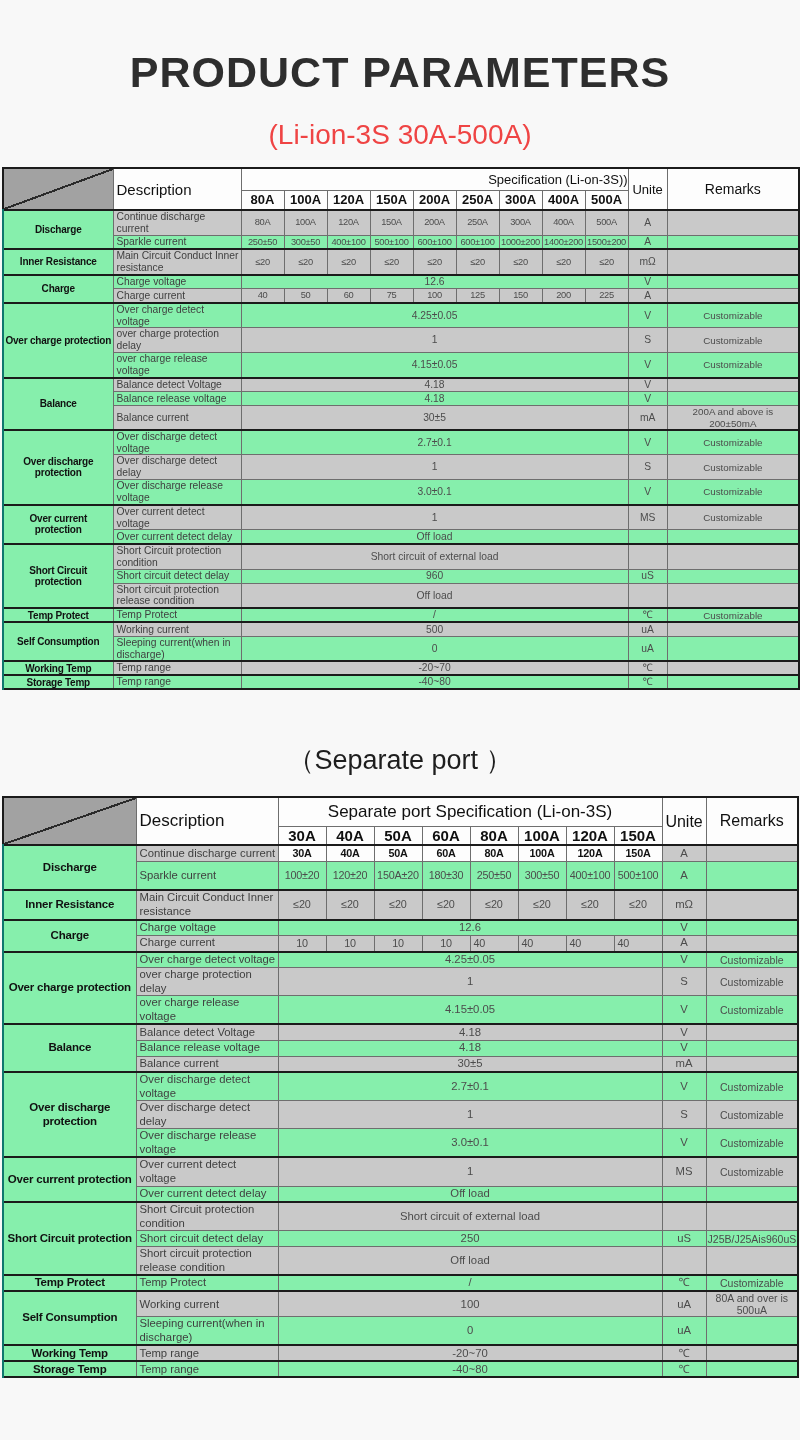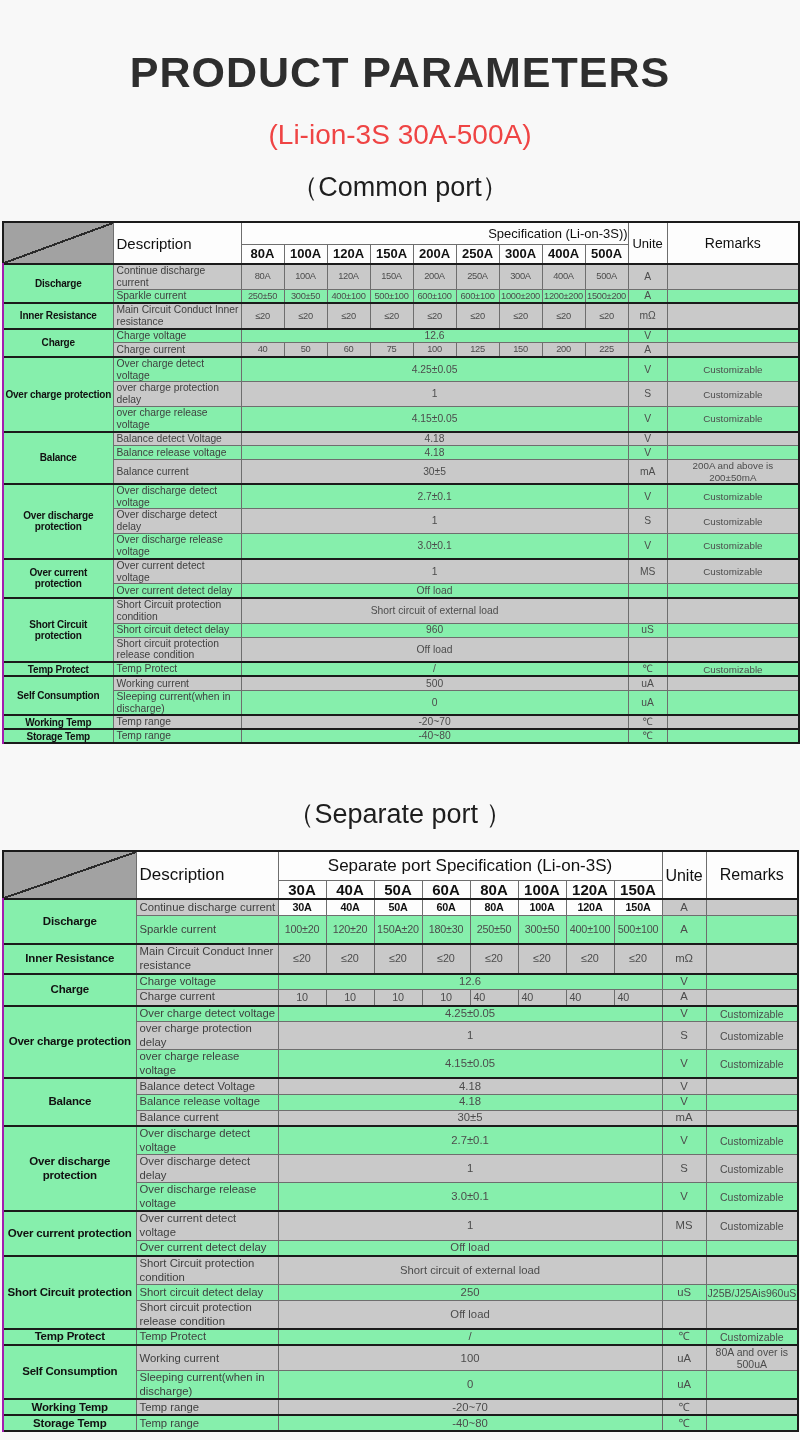--- a/index.html
+++ b/index.html
@@ -14,21 +14,21 @@
   #sec-common { margin-top:18px; }
   #sec-separate { margin-top:52px; }
 
   table { border-collapse:collapse; table-layout:fixed; margin:0 2px; width:796px;
           border:2px solid #1b1b1b; background:#86efac; }
   #table0 { margin-top:16px; }
   #table1 { margin-top:18px; }
   th, td { border:1px solid #6e6e6e; overflow:hidden; }
   thead th { color:#101010; background:#fdfdfd; }
   thead tr:last-child th { border-bottom:2px solid #1b1b1b; }
-  td.cat { border-left:2px solid #a21caf; }
+  td.cat { border-left:2px solid #0f766e; }
   tr.grp td { border-top:2px solid #1b1b1b; }
   tbody tr:not(.grp) td { border-top:1px solid #b5b5b5; }
 
   .diag { background-color:#a2a2a2;
           background-image:linear-gradient(to bottom right,
             rgba(0,0,0,0) calc(50% - 1px), #2a2a2a calc(50% - 1px),
             #2a2a2a calc(50% + 1px), rgba(0,0,0,0) calc(50% + 1px)); }
 
   td.cat { font-weight:700; color:#111; text-align:center; padding:0 1px; letter-spacing:-0.2px; }
   td.desc { text-align:left; color:#3f3f3f; padding:0 2px 0 3px; }
@@ -67,21 +67,20 @@
   .t2 td.val { font-size:10.8px; letter-spacing:-0.2px; }
   .t2 td.merged, .t2 td.unit { font-size:11.3px; }
   .t2 td.remark { font-size:10.5px; line-height:1.15; }
 </style>
 </head>
 <body>
 
 <div class="page">
   <div class="page-title">PRODUCT PARAMETERS</div>
   <div class="page-subtitle">(Li-ion-3S 30A-500A)</div>
-  <div class="section-title" id="sec-common">（Common port）</div>
   <table class="t1" id="table0">
       <colgroup>
         <col style="width: 110px;">
         <col style="width: 128px;">
         <col style="width: 43px;">
         <col style="width: 43px;">
         <col style="width: 43px;">
         <col style="width: 43px;">
         <col style="width: 43px;">
         <col style="width: 43px;">
@@ -129,21 +128,21 @@
         </tr>
         <tr>
           <td class="desc">Sparkle current</td>
           <td class="val">250±50</td>
           <td class="val">300±50</td>
           <td class="val">400±100</td>
           <td class="val">500±100</td>
           <td class="val">600±100</td>
           <td class="val">600±100</td>
           <td class="val">1000±200</td>
-          <td class="val">1200±200</td>
+          <td class="val">1400±200</td>
           <td class="val">1500±200</td>
           <td class="unit">A</td>
           <td class="remark"></td>
         </tr>
         <tr class="grp">
           <td class="cat" rowspan="1">Inner Resistance</td>
           <td class="desc gray">Main Circuit Conduct Inner resistance</td>
           <td class="val gray">≤20</td>
           <td class="val gray">≤20</td>
           <td class="val gray">≤20</td>

